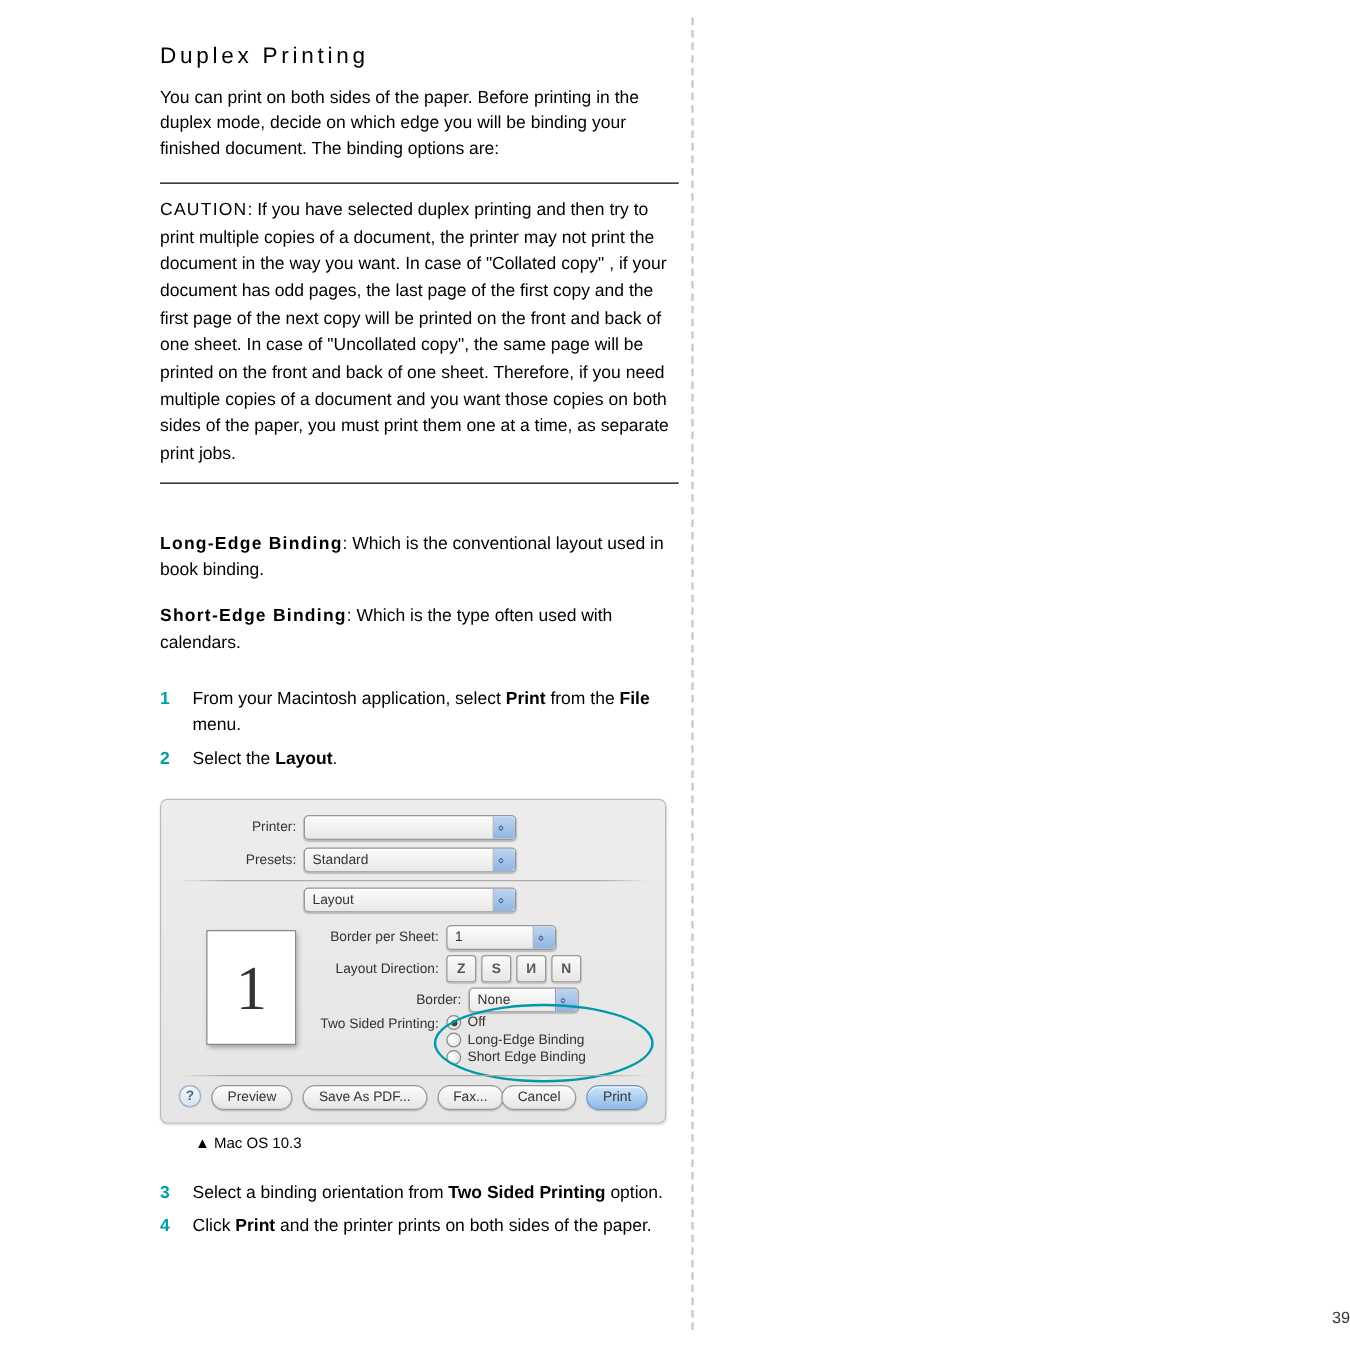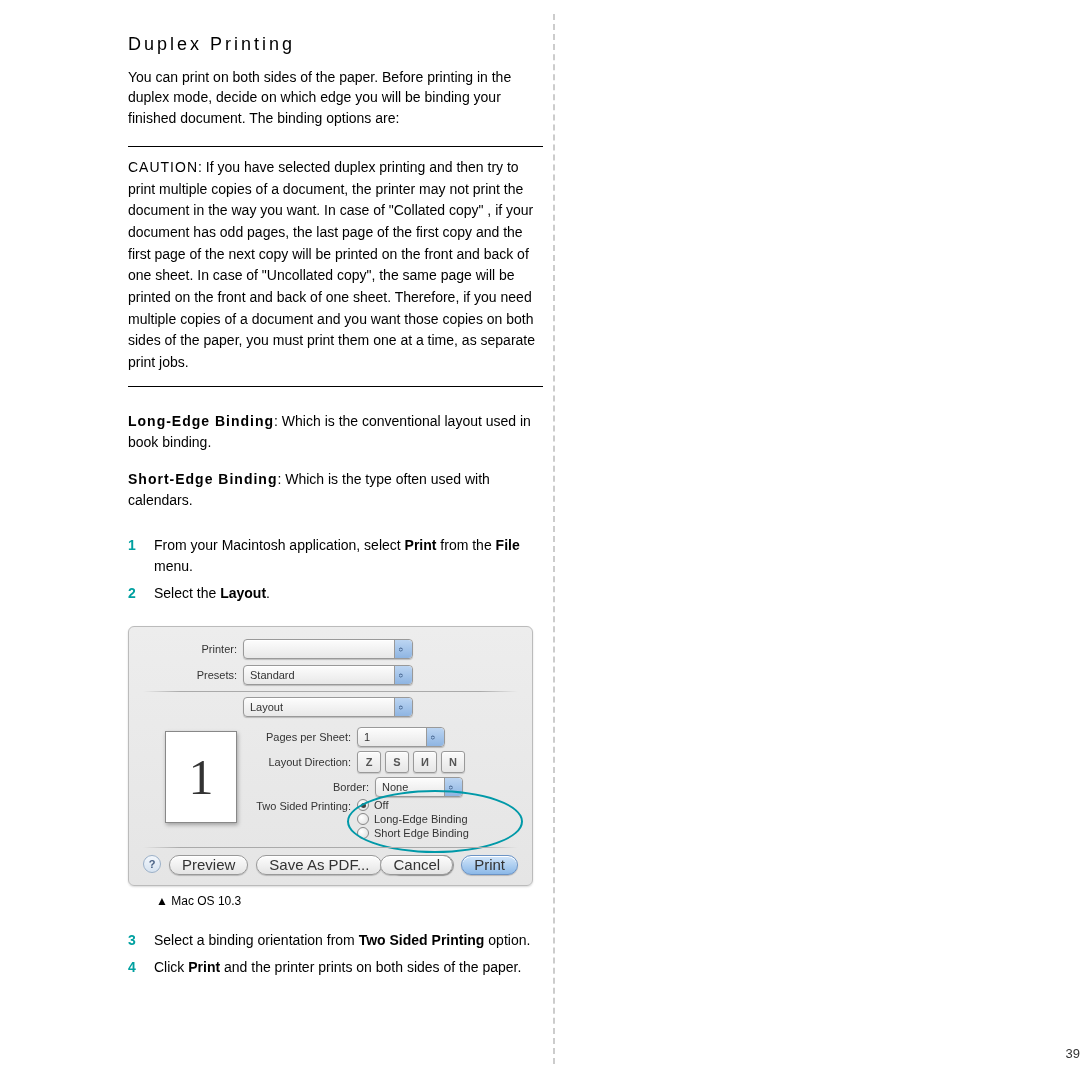--- a/index.html
+++ b/index.html
@@ -1,21 +1,21 @@
 <!DOCTYPE html>
 <html><head>
 <meta charset="utf-8">
 <style>
   * { margin:0; padding:0; box-sizing:border-box; }
   body { width:1080px; height:1080px; background:#fff; font-family:Arial,Helvetica,sans-serif; color:#000; position:relative; }
   .page { position:absolute; left:128px; top:34px; width:415px; }
   .divider { position:absolute; left:553px; top:14px; width:0; height:1050px; border-left:2px dashed #ccc; }
   h1 { font-size:18px; font-weight:400; letter-spacing:3px; margin-bottom:12px; }
   .intro { font-size:14px; line-height:1.45; margin-bottom:18px; }
-  .caution-box { border-top:1px solid #000; border-bottom:1px solid #000; padding:10px 0 12px 0; font-size:14px; line-height:1.55; margin-bottom:24px; }
+  .caution-box { border-top:1px solid #000; border-bottom:1px solid #000; padding:10px 0 12px 0; font-size:14px; line-height:1.55; margin-bottom:37px; }
   .sc { font-variant:small-caps; font-size:14px; letter-spacing:1px; }
   .binding { font-size:14px; line-height:1.5; margin-bottom:16px; }
   .bold { font-weight:700; letter-spacing:1px; }
   ol.steps { list-style:none; margin-left:0; margin-bottom:22px; }
   ol.steps li { display:flex; align-items:flex-start; font-size:14px; line-height:1.5; margin-bottom:6px; }
   ol.steps .num { color:#00a0a0; font-weight:700; width:26px; flex-shrink:0; font-size:14px; }
   ol.steps .txt { flex:1; }
   .dialog { width:405px; height:260px; background:linear-gradient(#ededed,#e5e5e5); border:1px solid #bbb; border-radius:6px; margin-left:0; margin-bottom:8px; position:relative; font-size:11px; color:#333; box-shadow:0 1px 2px rgba(0,0,0,.15); }
   .dlg-row { position:absolute; display:flex; align-items:center; }
   .dlg-label { text-align:right; width:70px; margin-right:6px; font-size:11px; }
@@ -26,21 +26,21 @@
   .preview-thumb { position:absolute; left:36px; top:104px; width:72px; height:92px; background:#fff; border:1px solid #888; box-shadow:1px 2px 4px rgba(0,0,0,.3); display:flex; align-items:center; justify-content:center; }
   .preview-thumb span { font-size:50px; font-family:'Times New Roman',serif; }
   .small-label { text-align:right; width:96px; margin-right:6px; font-size:11px; }
   .dir-buttons { display:flex; gap:4px; }
   .dir-btn { width:24px; height:22px; border:1px solid #999; border-radius:3px; background:linear-gradient(#fbfbfb,#e6e6e6); box-shadow:inset 0 1px 0 #fff, 0 1px 1px rgba(0,0,0,.15); display:flex; align-items:center; justify-content:center; font-size:11px; font-weight:700; color:#555; }
   .radio-row { display:flex; align-items:center; gap:5px; font-size:11px; margin-bottom:2px; }
   .radio-dot { width:12px; height:12px; border-radius:50%; border:1px solid #888; background:radial-gradient(circle at 35% 35%, #fff, #ddd); position:relative; }
   .radio-dot.sel:after { content:""; position:absolute; left:3px; top:3px; width:5px; height:5px; border-radius:50%; background:#444; }
   .oval { position:absolute; left:218px; top:163px; width:176px; height:63px; border:2px solid #0099a8; border-radius:50%; pointer-events:none; }
   .dlg-buttons { position:absolute; bottom:10px; display:flex; gap:8px; }
-  .pill { height:20px; padding:0 12px; border:1px solid #999; border-radius:10px; background:linear-gradient(#fdfdfd,#e4e4e4); font-size:15px; display:flex; align-items:center; box-shadow:inset 0 1px 0 #fff, 0 1px 1px rgba(0,0,0,.2); }
+  .pill { height:20px; padding:0 12px; border:1px solid #999; border-radius:10px; background:linear-gradient(#fdfdfd,#e4e4e4); font-size:11px; display:flex; align-items:center; box-shadow:inset 0 1px 0 #fff, 0 1px 1px rgba(0,0,0,.2); }
   .pill.blue { background:linear-gradient(#d2e6fa,#8cb9e8); border-color:#6b93c5; }
   .help-circ { width:18px; height:18px; border-radius:50%; border:1px solid #9bb0c8; background:linear-gradient(#f3f7fc,#d7e3f0); display:flex; align-items:center; justify-content:center; font-size:11px; color:#4a6285; font-weight:700; }
   .caption { font-size:12px; margin-bottom:22px;margin-left:28px; }
   .pagenum { position:absolute; left:0; right:0; top:1046px; text-align:right; font-size:13px; color:#333; }
 </style>
 </head>
 <body>
 
 <div class="divider"></div>
 
@@ -96,21 +96,21 @@
           <span>Layout</span>
           <span class="arrows"></span>
         </div>
     </div>
 
     <div class="preview-thumb">
         <span>1</span>
       </div>
 
     <div class="dlg-row" style="top:100px; left:126px;">
-      <div class="small-label">Pages per Sheet:</div>
+      <div class="small-label">Border per Sheet:</div>
       <div class="combo" style="width:88px;">
           <span>1</span>
           <span class="arrows"></span>
         </div>
     </div>
     <div class="dlg-row" style="top:124px; left:126px;">
       <div class="small-label">Layout Direction:</div>
       <div class="dir-buttons">
         <div class="dir-btn">Z</div>
         <div class="dir-btn">S</div>

